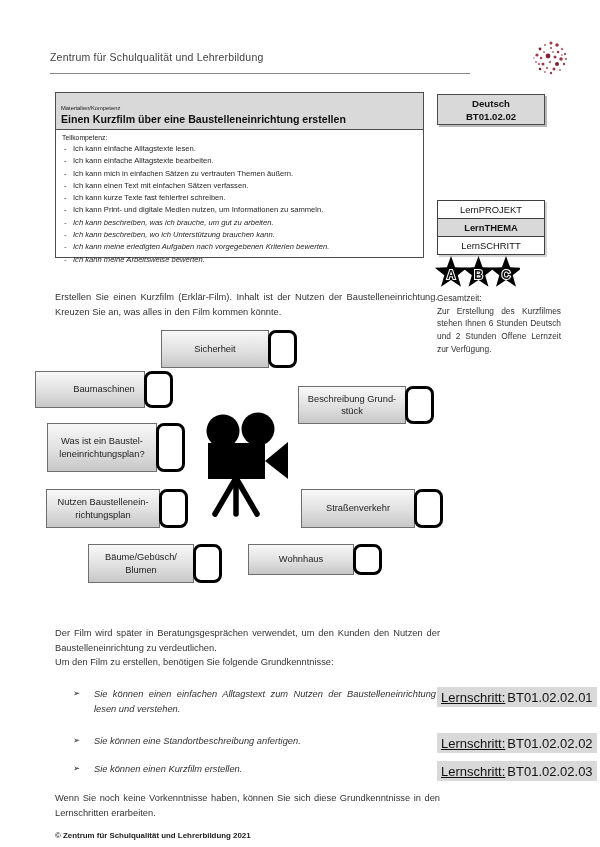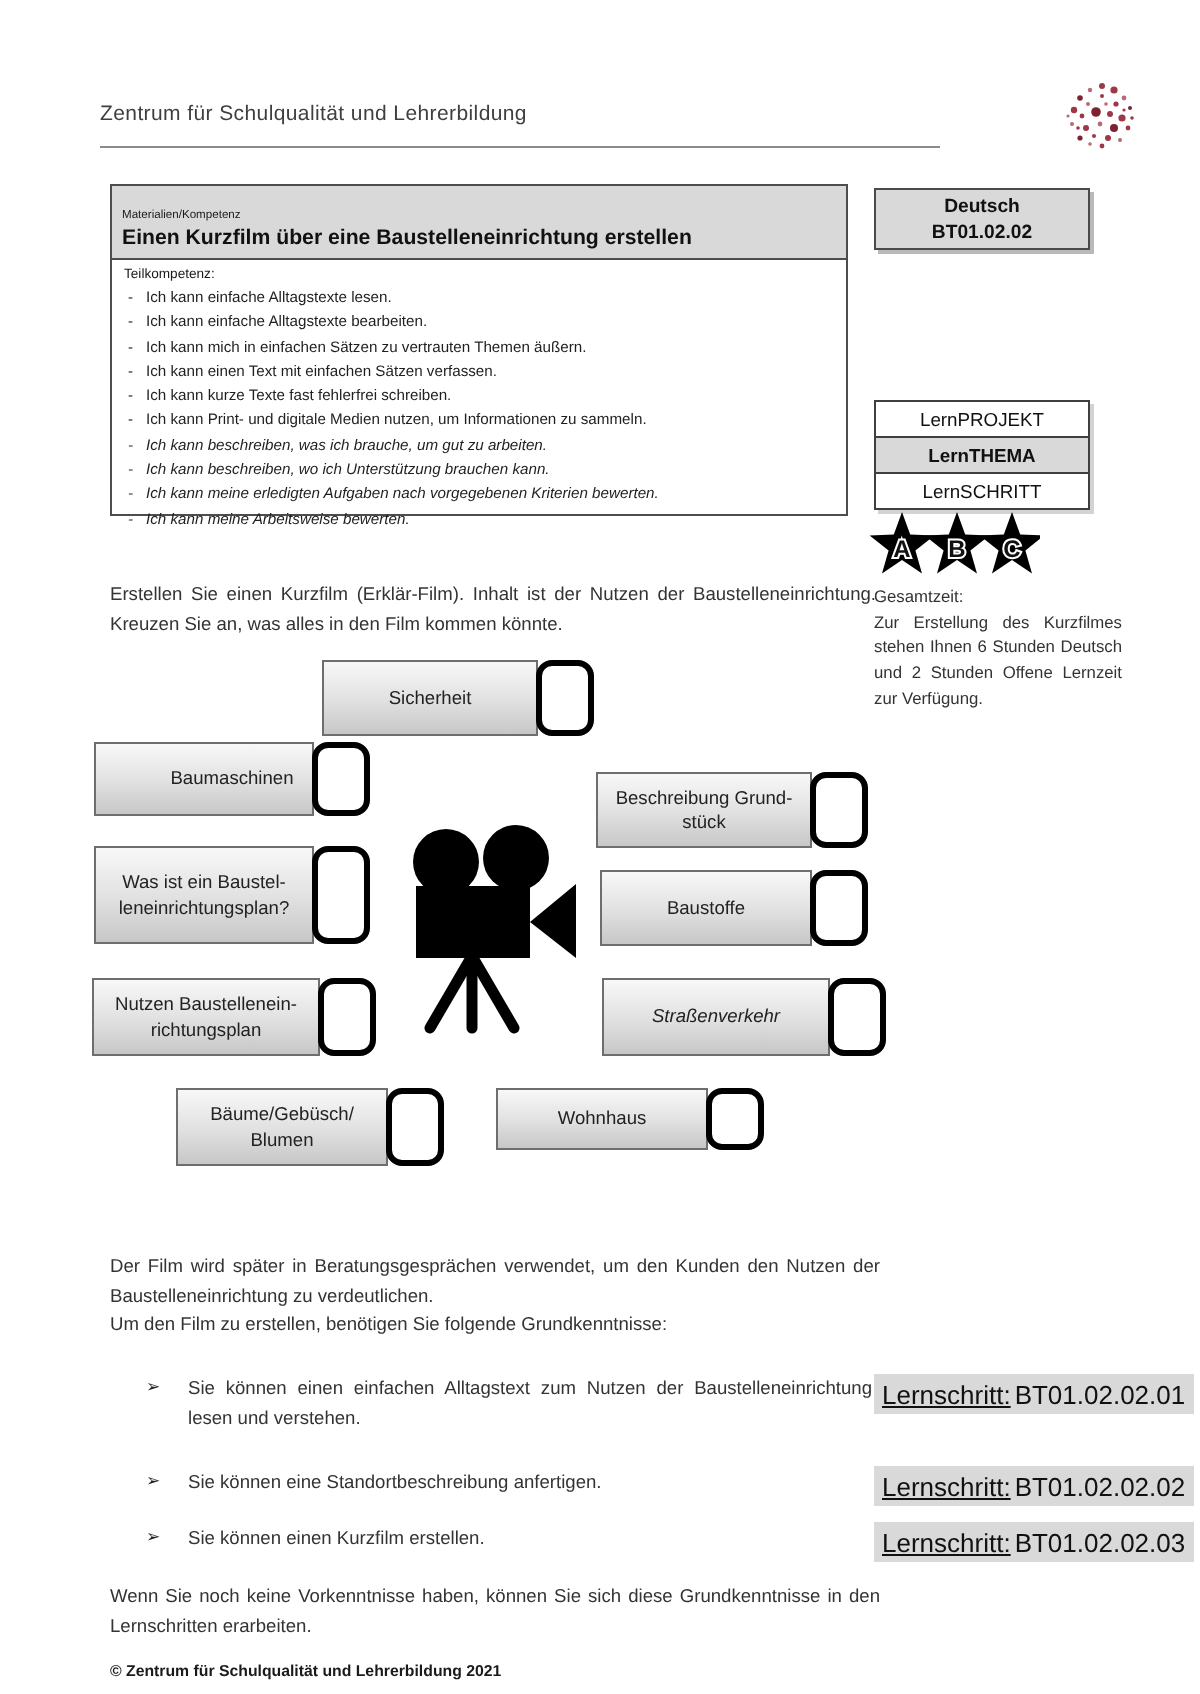--- a/index.html
+++ b/index.html
@@ -48,21 +48,21 @@
   .opt .opt-label { white-space:pre-line; padding:0 4px; }
   .chk { position:absolute; right:-29px; top:-1px; bottom:-1px; width:23px;
          background:#fff; border:3px solid #000; border-radius:8px; }
 
   .camera { position:absolute; left:196px; top:384px; }
 
   .film-par { position:absolute; left:55px; top:600px; width:385px; font-size:9.3px;
               line-height:14.6px; text-align:justify; color:#333; }
   .pr-bullet { position:absolute; left:73px; font-size:8.5px; color:#222; }
   .pr-text { position:absolute; left:94px; width:342px; font-size:9.3px; line-height:14.6px;
-             text-align:justify; color:#333; }
+             text-align:justify; color:#333;font-style:italic; }
   .pr-label { position:absolute; left:437px; background:#d9d9d9; font-size:13px;
               padding:2.5px 4px; color:#111; white-space:nowrap; }
   .pr-label .u { text-decoration:underline; }
   .pr-label .code { margin-left:2px; }
 
   .closing { position:absolute; left:55px; top:765px; width:385px; font-size:9.3px;
              line-height:14.6px; text-align:justify; color:#333; }
   .footer { position:absolute; left:55px; top:805px; font-size:7.9px; font-weight:600; color:#1a1a1a; }
   .bottom-bar { position:absolute; left:75px; top:843px; width:525px; height:4px; background:#3a3a3a; }
 </style>
@@ -191,44 +191,40 @@
 
   <div class="gesamt">
     <div>Gesamtzeit:</div>
     <div>Zur Erstellung des Kurzfilmes stehen Ihnen 6 Stunden Deutsch und 2 Stunden Offene Lernzeit zur Verfügung.</div>
   </div>
 
   <div class="opt" style="left:161px; top:304px; width:108px; height:38px;align-items:center;">
     <span class="opt-label">Sicherheit</span>
     <span class="chk"></span>
   </div>
-  <div class="opt" style="left:47px; top:345px; width:110px; height:37px;padding-left:28px;">
+  <div class="opt" style="left:35px; top:345px; width:110px; height:37px;padding-left:28px;">
     <span class="opt-label">Baumaschinen</span>
     <span class="chk"></span>
   </div>
   <div class="opt" style="left:298px; top:360px; width:108px; height:38px;">
     <span class="opt-label">Beschreibung Grund-
 stück</span>
     <span class="chk"></span>
   </div>
   <div class="opt" style="left:47px; top:397px; width:110px; height:49px;">
     <span class="opt-label">Was ist ein Baustel-
 leneinrichtungsplan?</span>
     <span class="chk"></span>
   </div>
-  <div class="opt" style="left:300px; top:409px; width:106px; height:38px;">
-    <span class="opt-label">Baustoffe</span>
-    <span class="chk"></span>
-  </div>
   <div class="opt" style="left:46px; top:463px; width:114px; height:39px;">
     <span class="opt-label">Nutzen Baustellenein-
 richtungsplan</span>
     <span class="chk"></span>
   </div>
-  <div class="opt" style="left:301px; top:463px; width:114px; height:39px;font-style:italic;">
+  <div class="opt" style="left:301px; top:463px; width:114px; height:39px;">
     <span class="opt-label">Straßenverkehr</span>
     <span class="chk"></span>
   </div>
   <div class="opt" style="left:88px; top:518px; width:106px; height:39px;">
     <span class="opt-label">Bäume/Gebüsch/
 Blumen</span>
     <span class="chk"></span>
   </div>
   <div class="opt" style="left:248px; top:518px; width:106px; height:31px;">
     <span class="opt-label">Wohnhaus</span>

